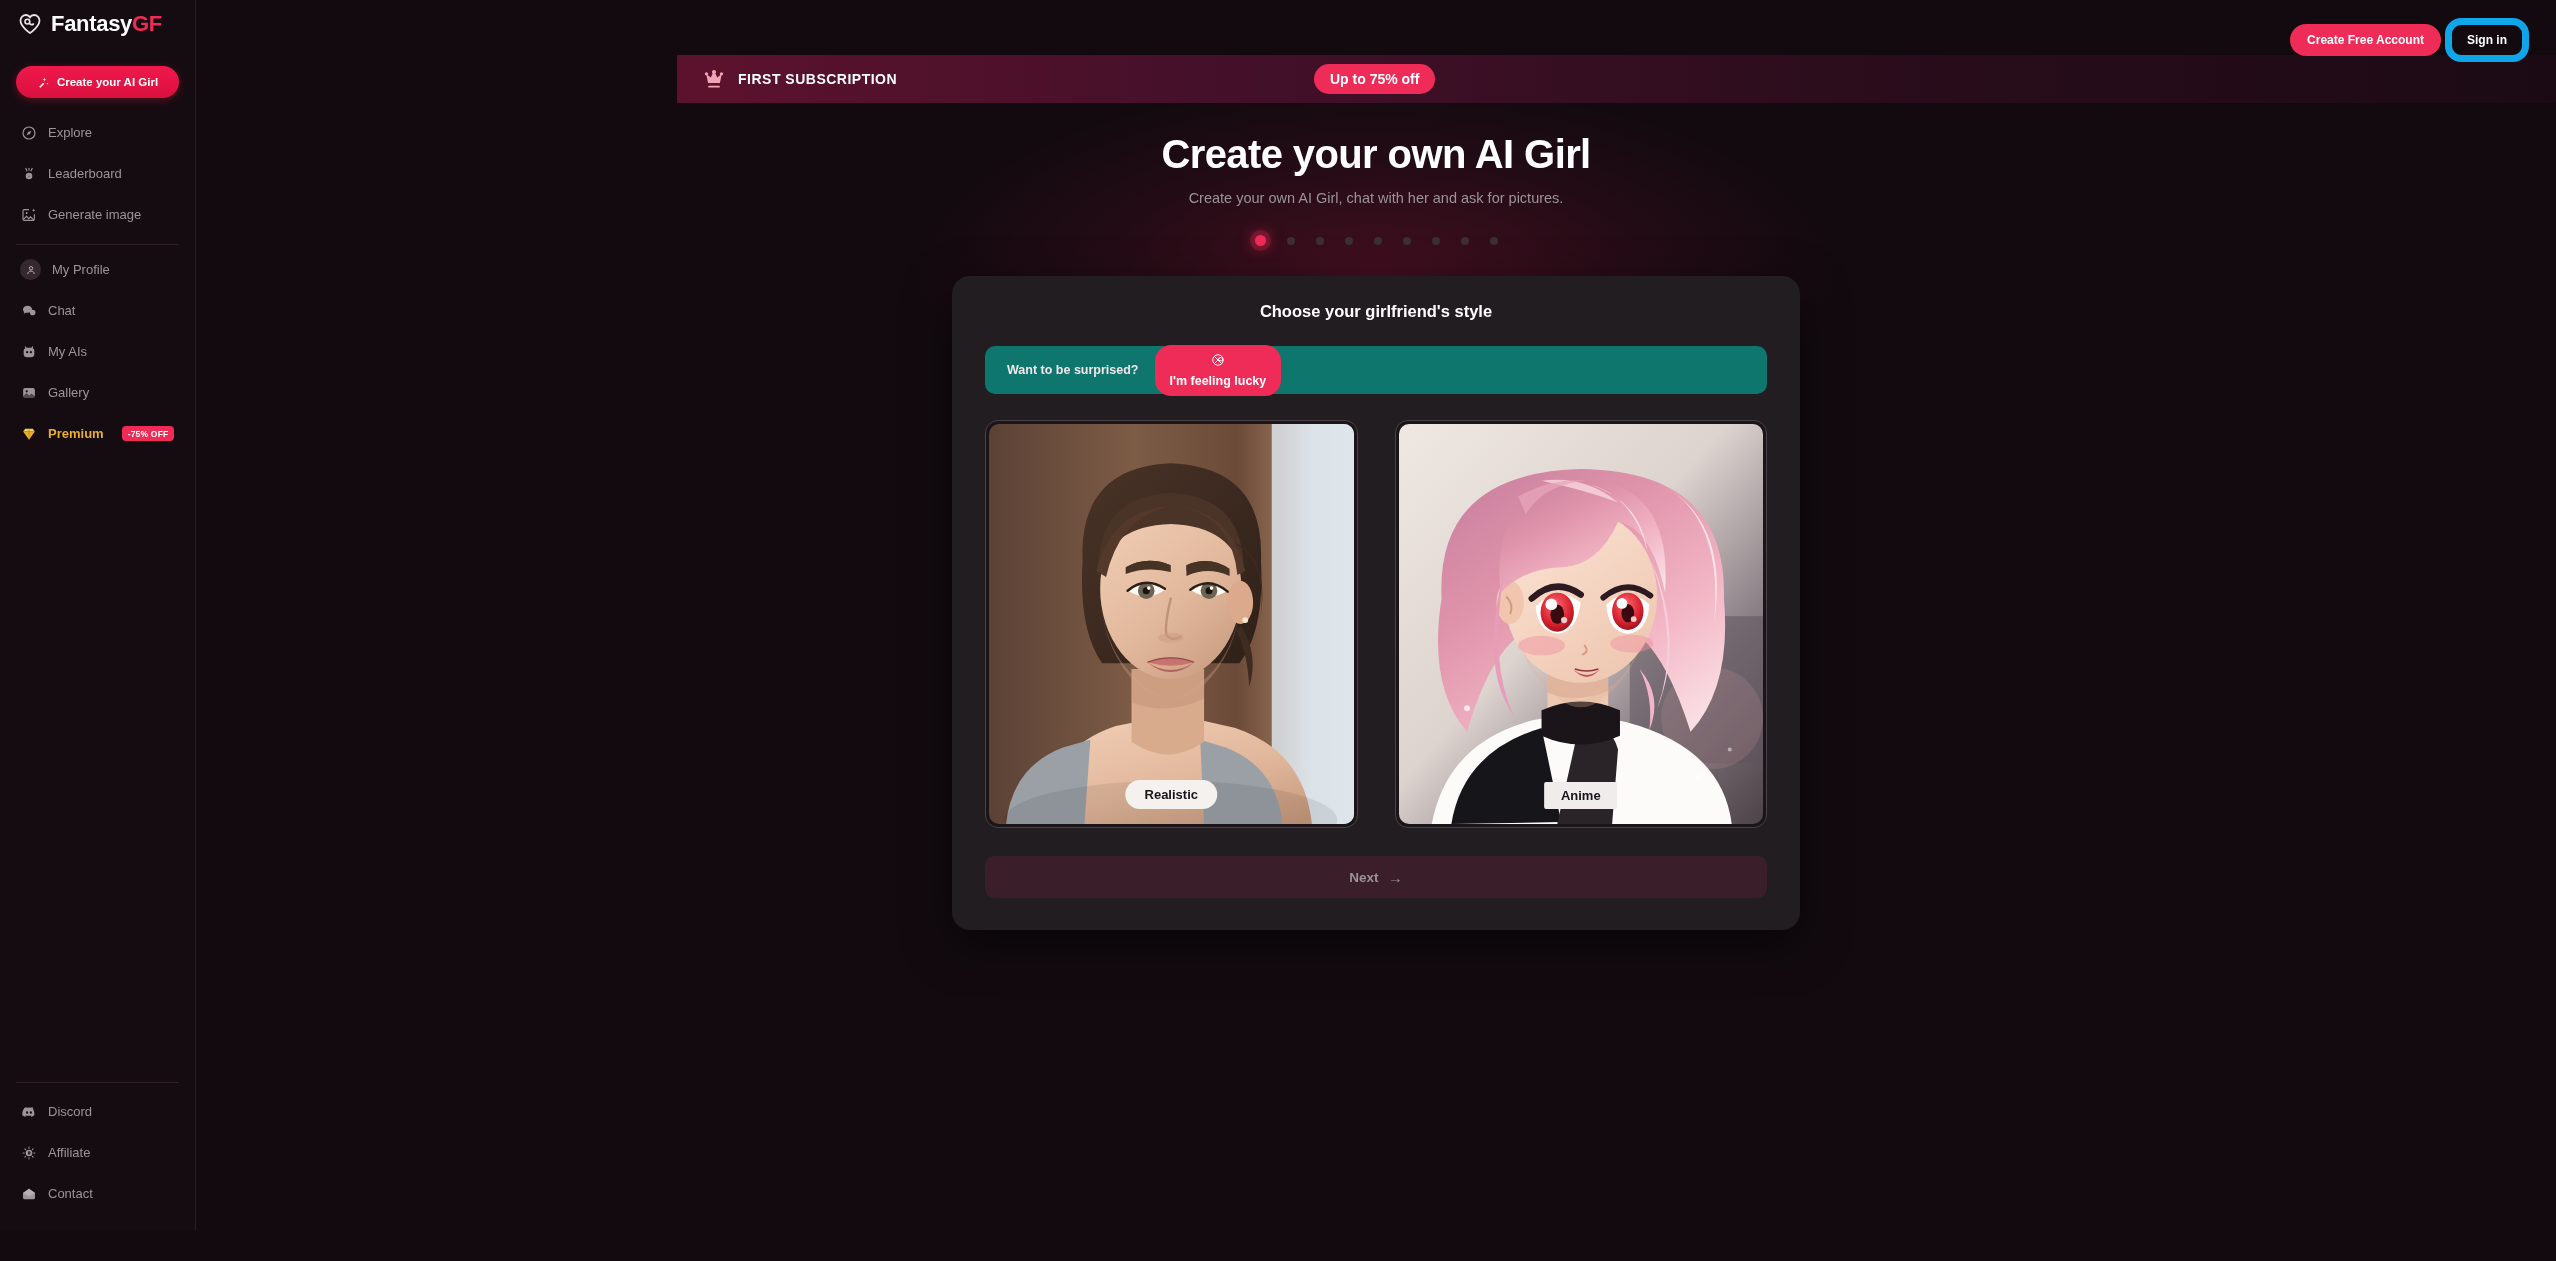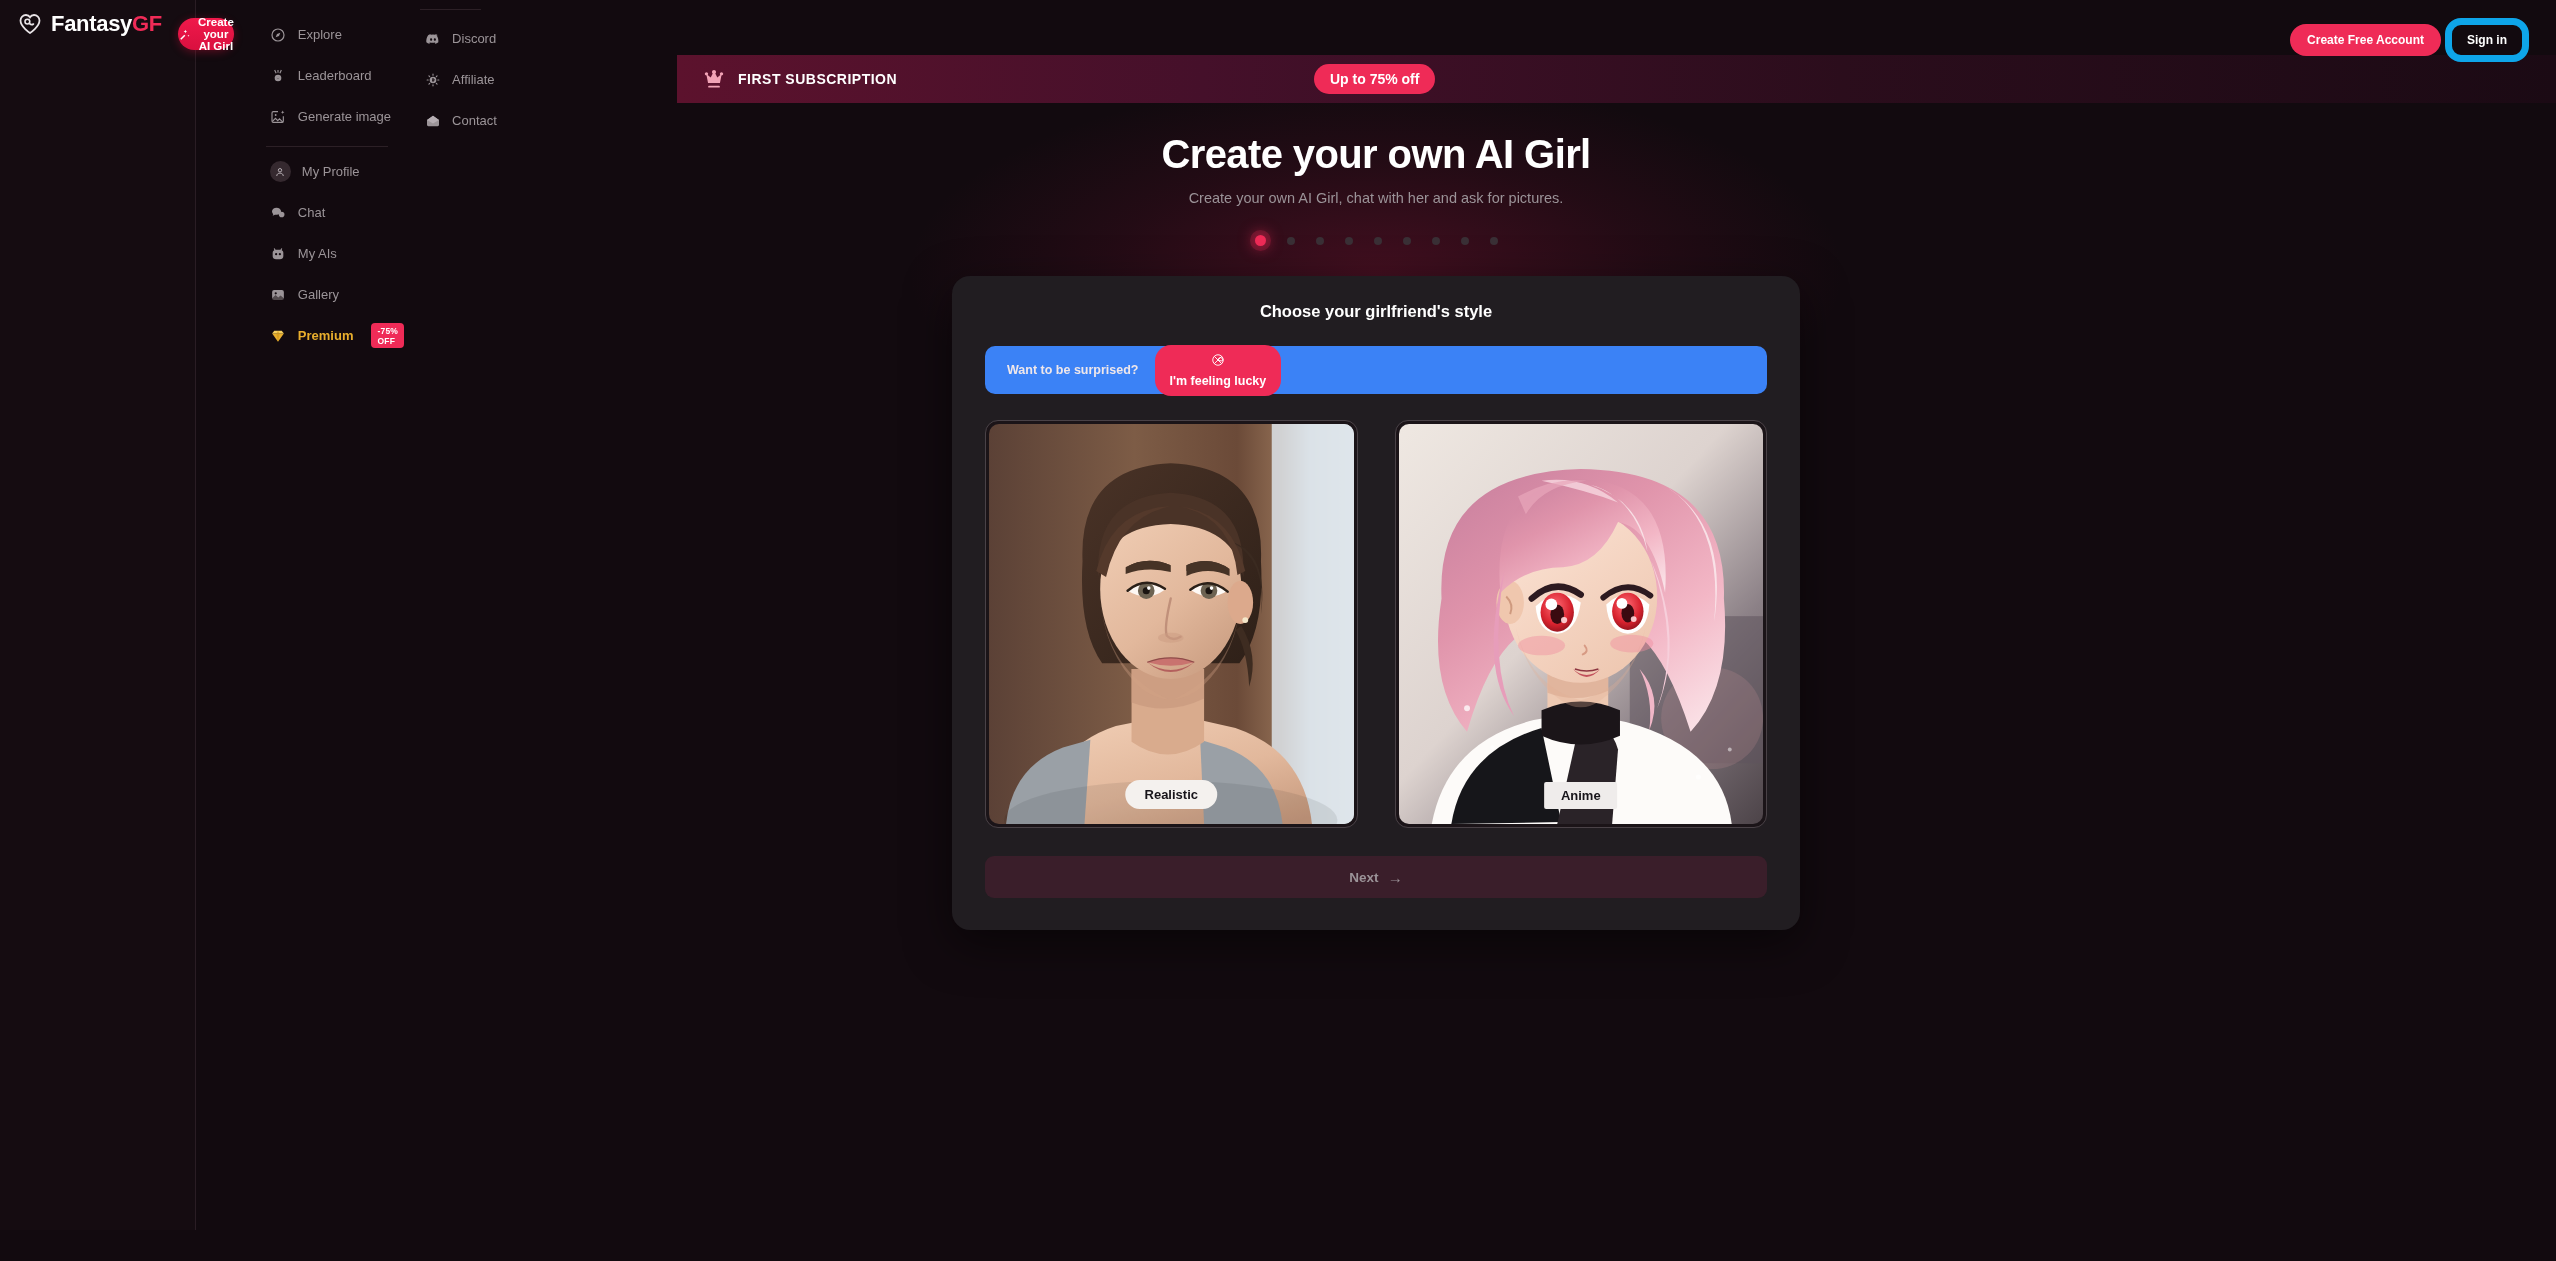--- a/index.html
+++ b/index.html
@@ -10,21 +10,21 @@
     color:#e8e4e6;
     -webkit-font-smoothing:antialiased;
   }
   .app { position:relative; width:2556px; height:1261px; display:flex; }
 
   
   .sidebar {
     width:196px; height:1230px; flex:0 0 196px;
     background:#150c11;
     border-right:1px solid #2a1d24;
-    display:flex; flex-direction:row;
+    display:flex; flex-direction:column;
     position:relative; z-index:20;
   }
   .logo-row {
     height:48px; display:flex; align-items:center;
     padding-left:18px; gap:9px;
   }
   .logo-mark { width:24px; height:24px; flex:0 0 24px; display:block; }
   .logo-text { font-size:22px; font-weight:bold; letter-spacing:-0.3px; line-height:1; }
   .logo-text .w { color:#ffffff; }
   .logo-text .p { color:#ef2b57; }
@@ -108,21 +108,21 @@
     position:relative; z-index:8;
     width:848px; margin:30px auto 0 auto;
     background:#211d21; border-radius:18px;
     padding:26px 33px 32px 33px;
     box-shadow:0 14px 46px rgba(0,0,0,0.5);
   }
   .card-title { text-align:center; font-size:16.5px; font-weight:bold; color:#fff; }
 
   .lucky-row {
     margin-top:25px; height:48px; border-radius:10px;
-    background:#3b82f6;
+    background:#0f766e;
     display:flex; align-items:center; padding-left:22px; gap:16px;
   }
   .lucky-q { font-size:12.5px; font-weight:bold; color:#efe7ea; }
   .lucky-btn {
     background:#ef2b57; color:#fff; border:none; cursor:pointer;
     font-size:12.5px; font-weight:bold; border-radius:16px;
     padding:8px 15px; display:flex; align-items:center; gap:7px;flex-direction:column;
   }
   .lucky-btn svg { width:14px; height:14px; flex:0 0 14px; }
 

